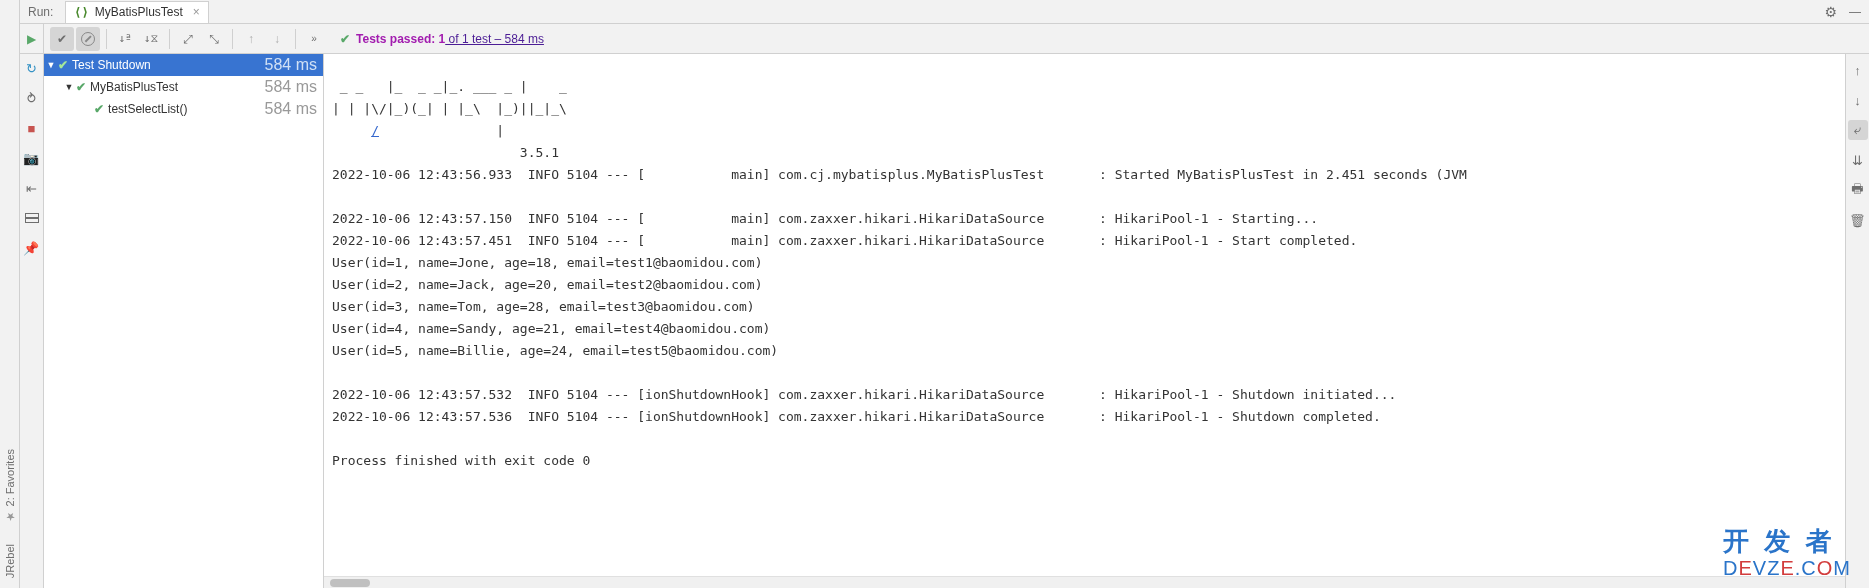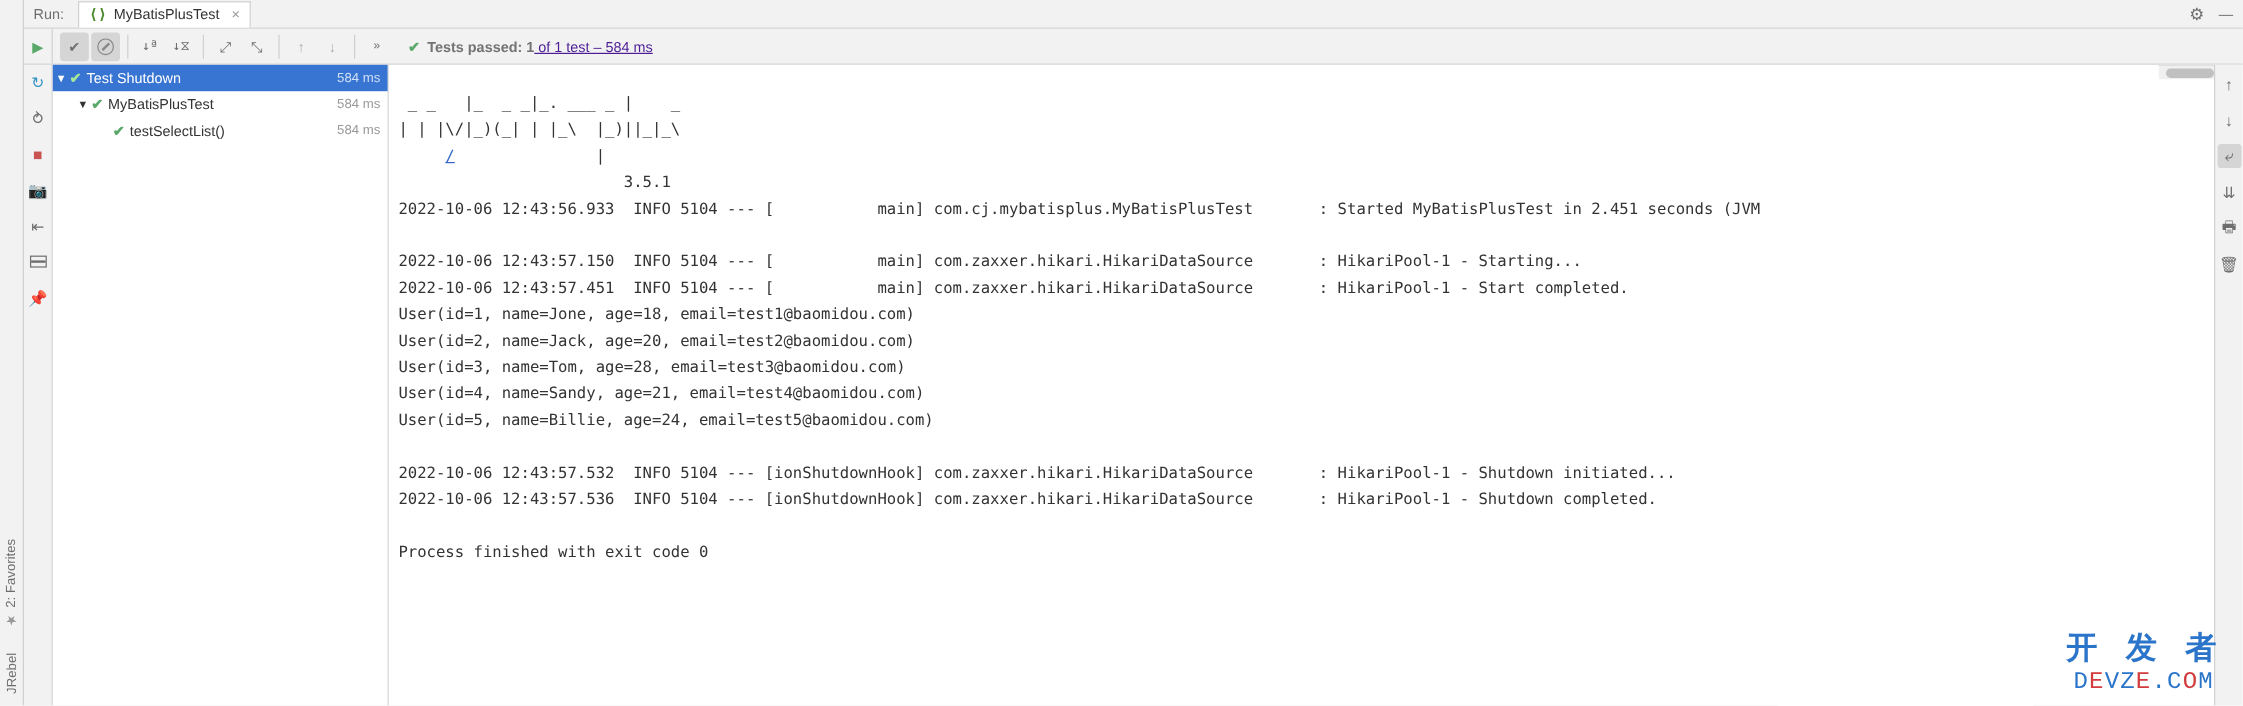--- a/index.html
+++ b/index.html
@@ -146,21 +146,21 @@
     .arrow-dim { color: #b0b0b0; }
     .chev { font-size: 10px; }
 
     .test-status {
       display: flex;
       align-items: center;
       gap: 6px;
       margin-left: 8px;
     }
     .test-status .check { color: #59a869; font-weight: bold; }
-    .status-bold { font-weight: bold; color: #737373; }
+    .status-bold { font-weight: bold; color: #a21caf; }
     .status-grey { color: #4c1d95; text-decoration: underline; }
 
     
     .body-area {
       position: absolute;
       left: 20px;
       top: 54px;
       right: 0;
       bottom: 0;
       display: flex;
@@ -221,21 +221,21 @@
       text-align: center;
       font-size: 9px;
       color: inherit;
     }
     .tree-row .indent0 { width: 0; }
     .tree-row .indent1 { width: 18px; }
     .tree-row .indent2 { width: 36px; }
     .tree-row .ok { color: #59a869; font-weight: bold; margin-right: 4px; }
     .tree-row.selected .ok { color: #a6e89a; }
     .tree-row .label { flex: 1; }
-    .tree-row .time { color: #999; font-size: 11px; }
+    .tree-row .time { color: #999; font-size: 16px; }
     .tree-row.selected .time { color: #d0e0f5; }
 
     
     .console-wrap {
       flex: 1;
       display: flex;
       background: #fff;
     }
     .console {
       flex: 1;
@@ -269,22 +269,22 @@
       color: #6e6e6e;
       font-size: 13px;
     }
     .rg-btn.active { background: #d5d5d5; border-radius: 3px; }
 
     
     .watermark {
       position: absolute;
       right: 18px;
       bottom: 8px;
-      text-align: center;
-      font-family: Liberation Mono, monospace;
+      text-align: left;
+      font-family: Liberation Sans, sans-serif;
       line-height: 1.15;
       pointer-events: none;
     }
     .wm-top { font-size: 26px; color: #2a74c9; font-weight: bold; letter-spacing: 4px; }
     .wm-bot { font-size: 20px; color: #2a74c9; letter-spacing: 1px; }
     .wm-bot .red { color: #d23c3c; }
 
     
     .hscroll-track {
       height: 12px;
@@ -412,21 +412,21 @@
     <div class="tree-row">
       <span class="indent2"></span>
       <span class="expand">&nbsp;</span>
       <span class="ok">✔</span>
       <span class="label">testSelectList()</span>
       <span class="time">584 ms</span>
     </div>
   </div>
 
   <div class="console-wrap">
-    <div style="flex:1; display:flex; flex-direction:row;">
+    <div style="flex:1; display:flex; flex-direction:column;">
       <div class="console">
 <span> _ _   |_  _ _|_. ___ _ |    _ </span>
 <span>| | |\/|_)(_| | |_\  |_)||_|_\ </span>
 <span><span>     </span><span class="link">/</span><span>               |         </span></span>
 <span>                        3.5.1 </span>
 <span>2022-10-06 12:43:56.933  INFO 5104 --- [           main] com.cj.mybatisplus.MyBatisPlusTest       : Started MyBatisPlusTest in 2.451 seconds (JVM </span>
 
 <span>2022-10-06 12:43:57.150  INFO 5104 --- [           main] com.zaxxer.hikari.HikariDataSource       : HikariPool-1 - Starting...</span>
 <span>2022-10-06 12:43:57.451  INFO 5104 --- [           main] com.zaxxer.hikari.HikariDataSource       : HikariPool-1 - Start completed.</span>
 <span>User(id=1, name=Jone, age=18, email=test1@baomidou.com)</span>

